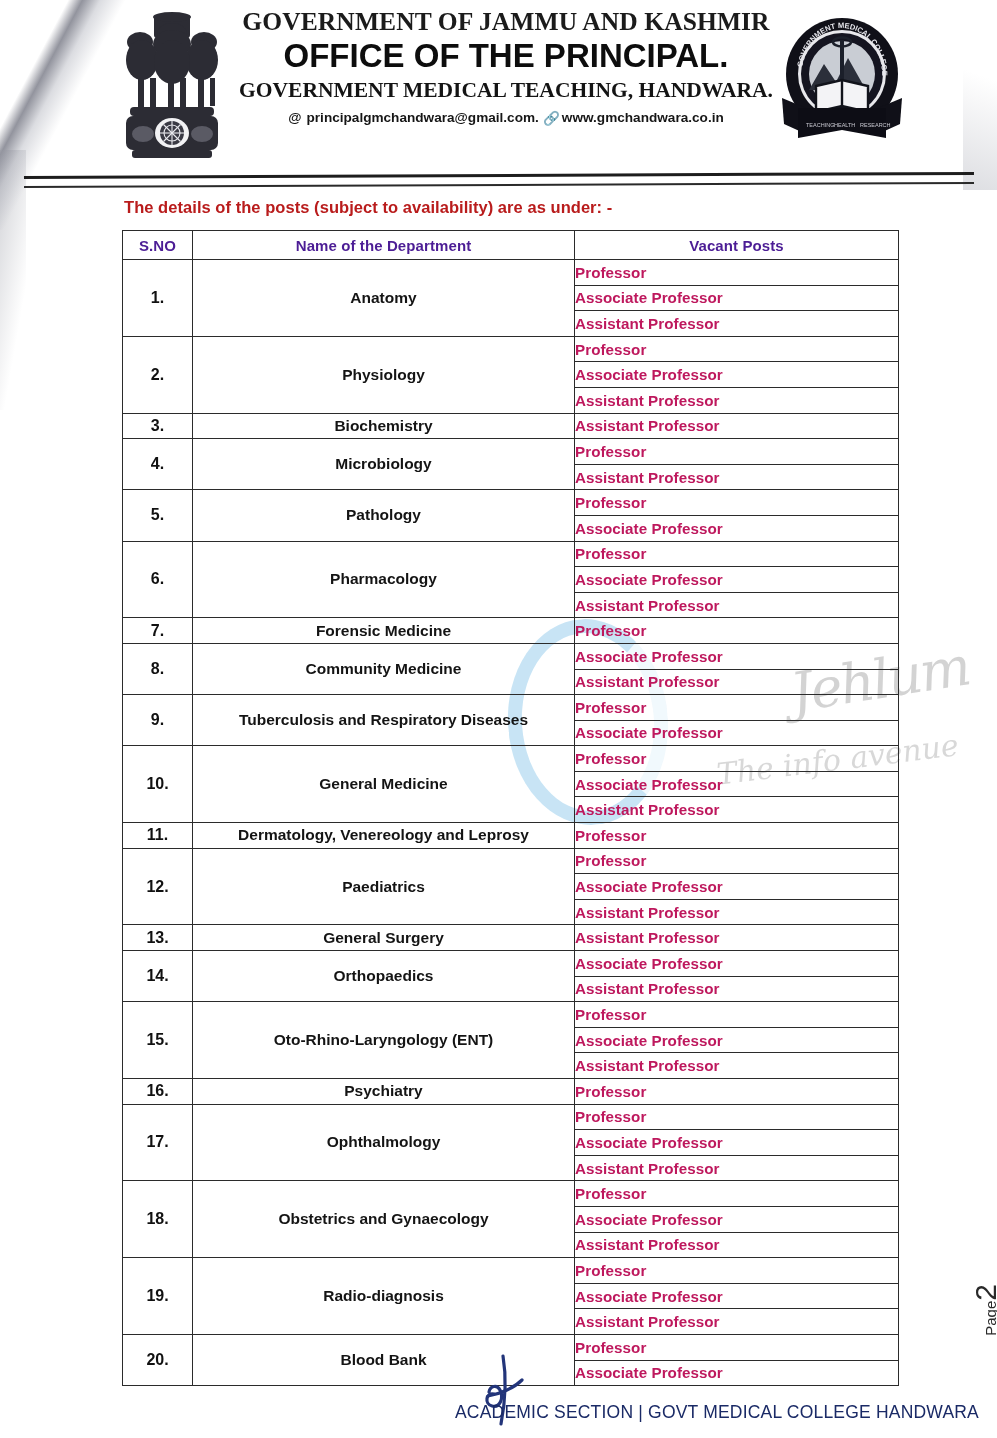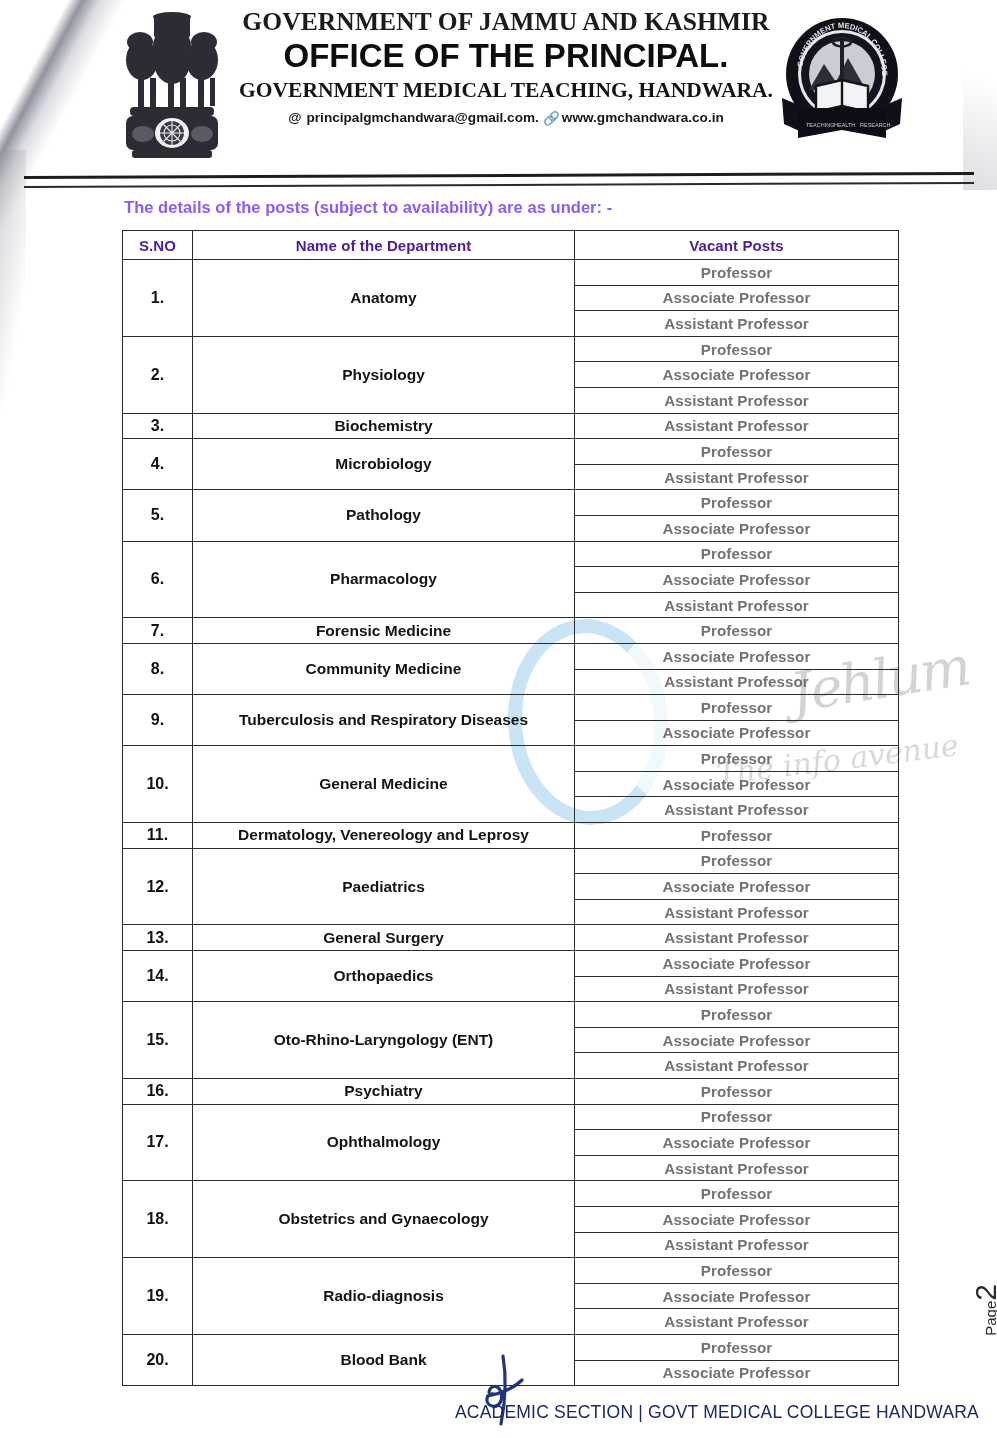--- a/index.html
+++ b/index.html
@@ -117,21 +117,21 @@
     border-bottom: 2px solid #2a2a2a;
     transform: rotate(-0.25deg);
   }
 
   
   .intro {
     position: absolute;
     left: 124px; top: 198px;
     font-size: 16.5px;
     font-weight: 600;
-    color: #8b5cf6;
+    color: #b91c1c;
     letter-spacing: 0.05px;
     white-space: nowrap;
   }
 
   
   .wm-ring {
     position: absolute;
     left: 508px; top: 619px;
     width: 132px; height: 178px;
     border: 14px solid #bcdff3;
@@ -202,24 +202,23 @@
   }
   td.dept {
     text-align: center;
     font-size: 15.5px;
     font-weight: 600;
     color: #141414;
     padding: 0 6px;
   }
   td.post {
     height: 24.6px;
-    text-align: center;
     font-size: 15.2px;
     font-weight: 600;
-    color: #737373;
+    color: #be185d;
     letter-spacing: 0.05px;
     margin-top: 46px;
   }
 
   
   .page-num {
     position: absolute;
     right: 28px; top: 1284px;
     font-size: 18px;
     color: #2a2a2a;

